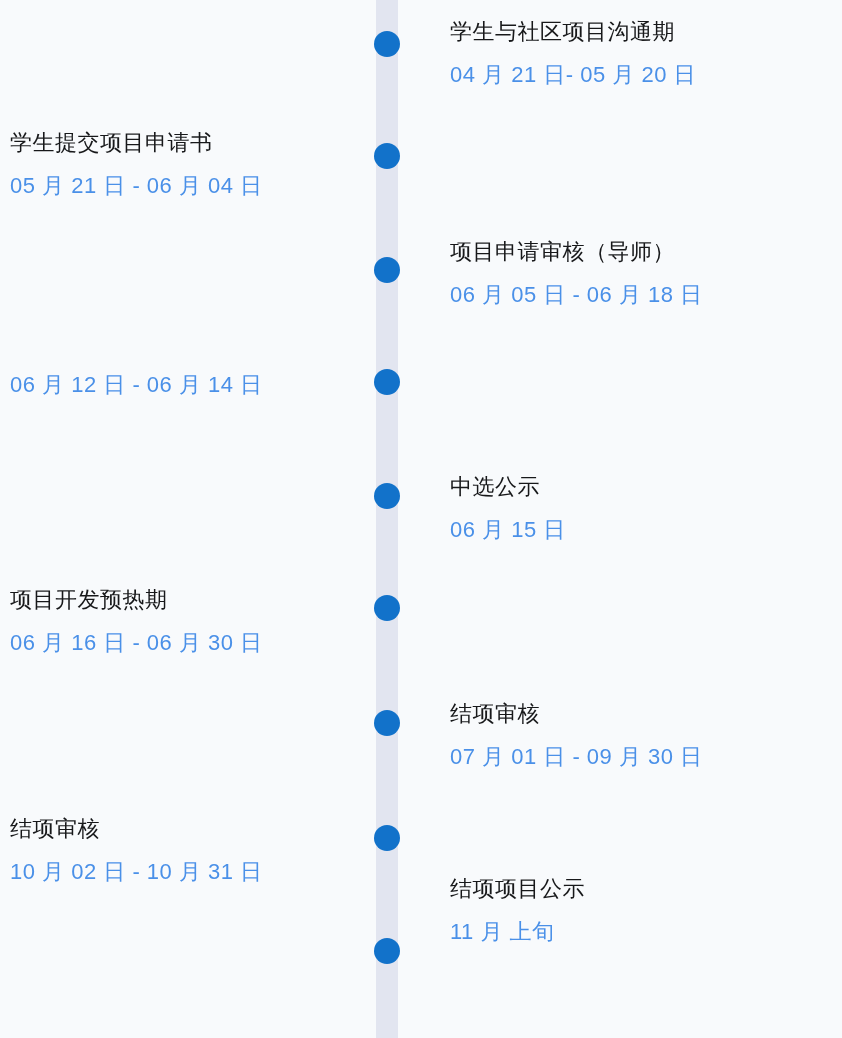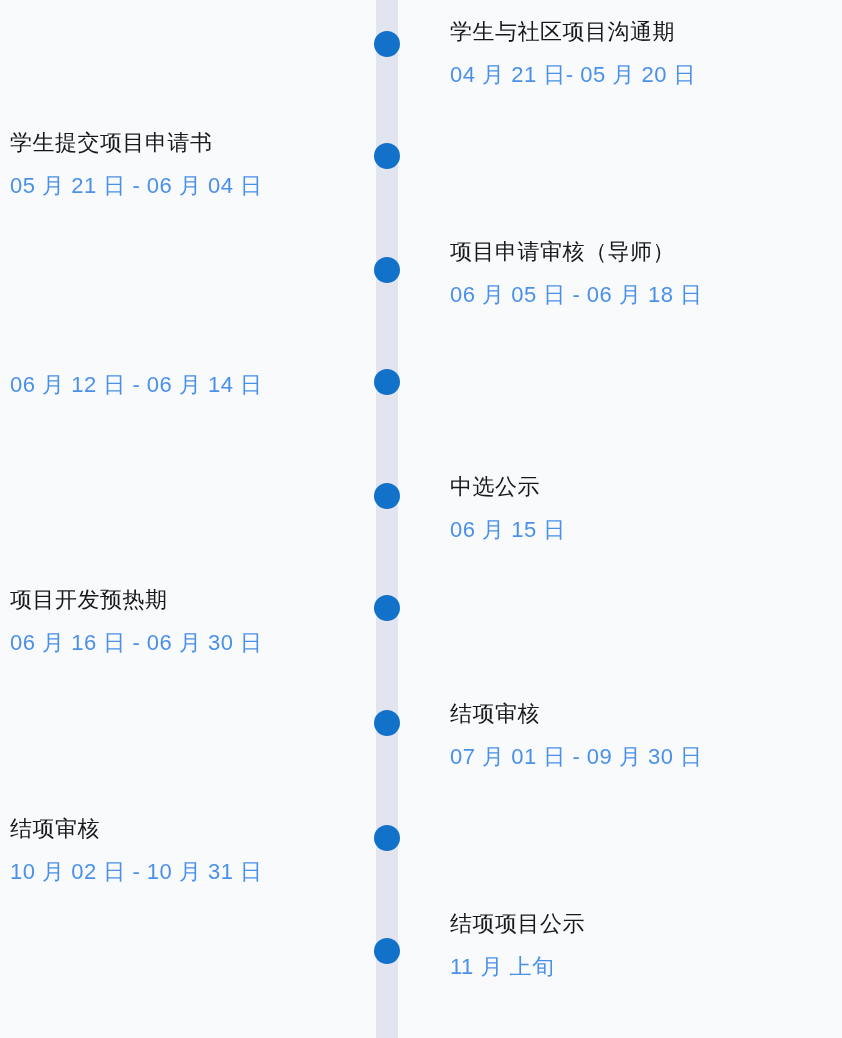--- a/index.html
+++ b/index.html
@@ -116,18 +116,18 @@
   <div class="item right" style="top:699px">
     <div class="title">结项审核</div>
     <div class="date">07 月 01 日 - 09 月 30 日</div>
   </div>
 
   <div class="item left" style="top:814px">
     <div class="title">结项审核</div>
     <div class="date">10 月 02 日 - 10 月 31 日</div>
   </div>
 
-  <div class="item right" style="top:909px">
+  <div class="item right" style="top:874px">
     <div class="title">结项项目公示</div>
     <div class="date">11 月 上旬</div>
   </div>
 
 </div>
 
 </body></html>

